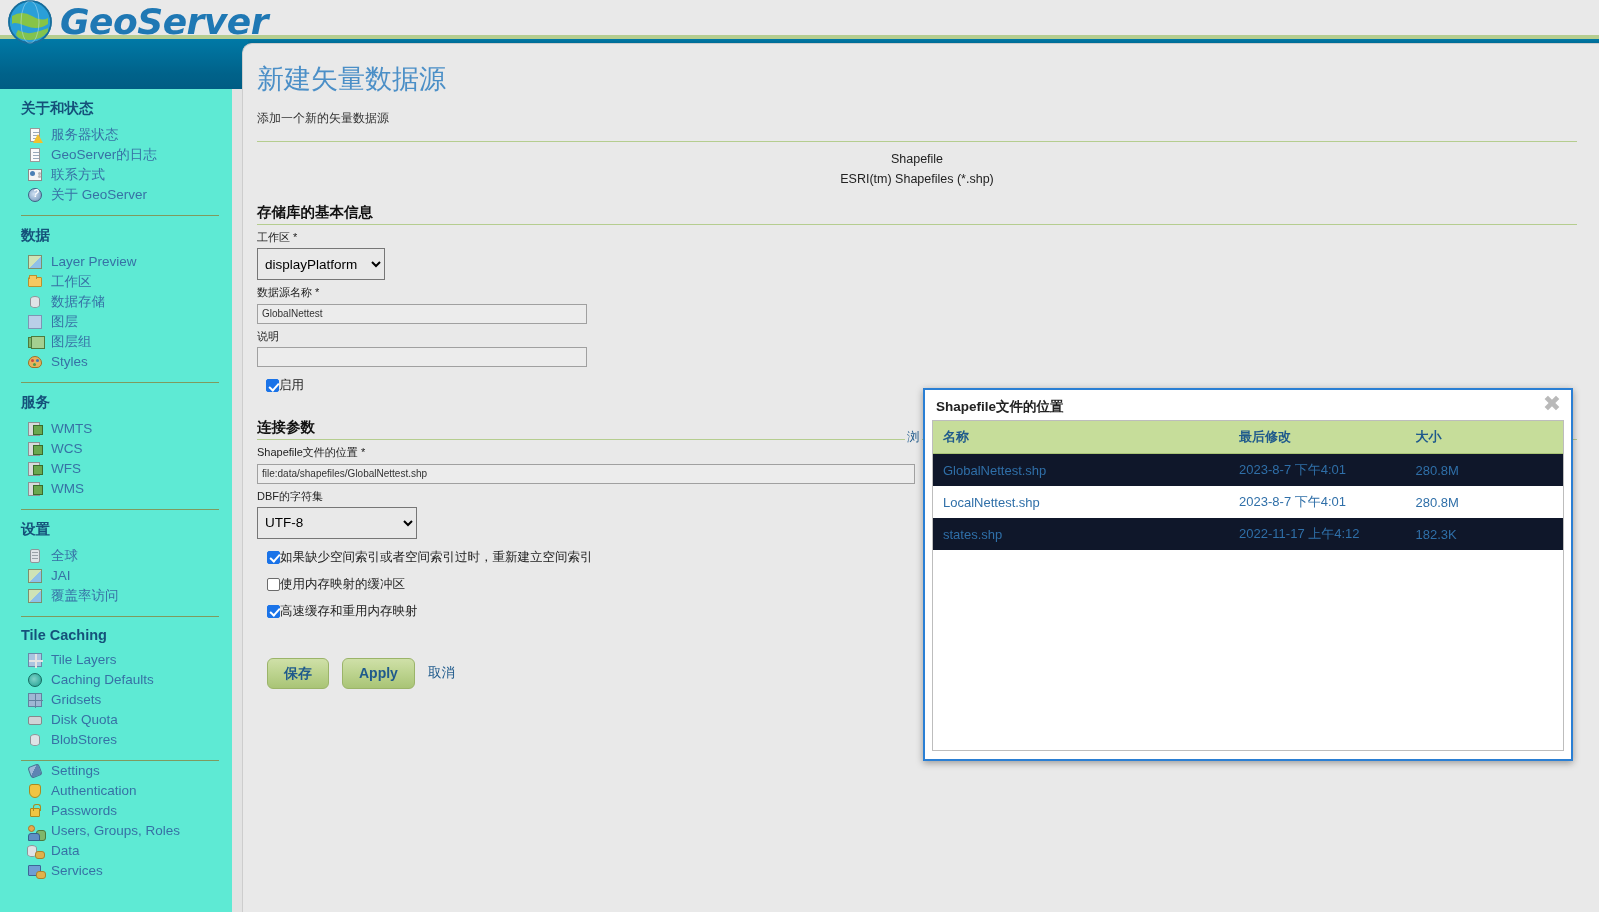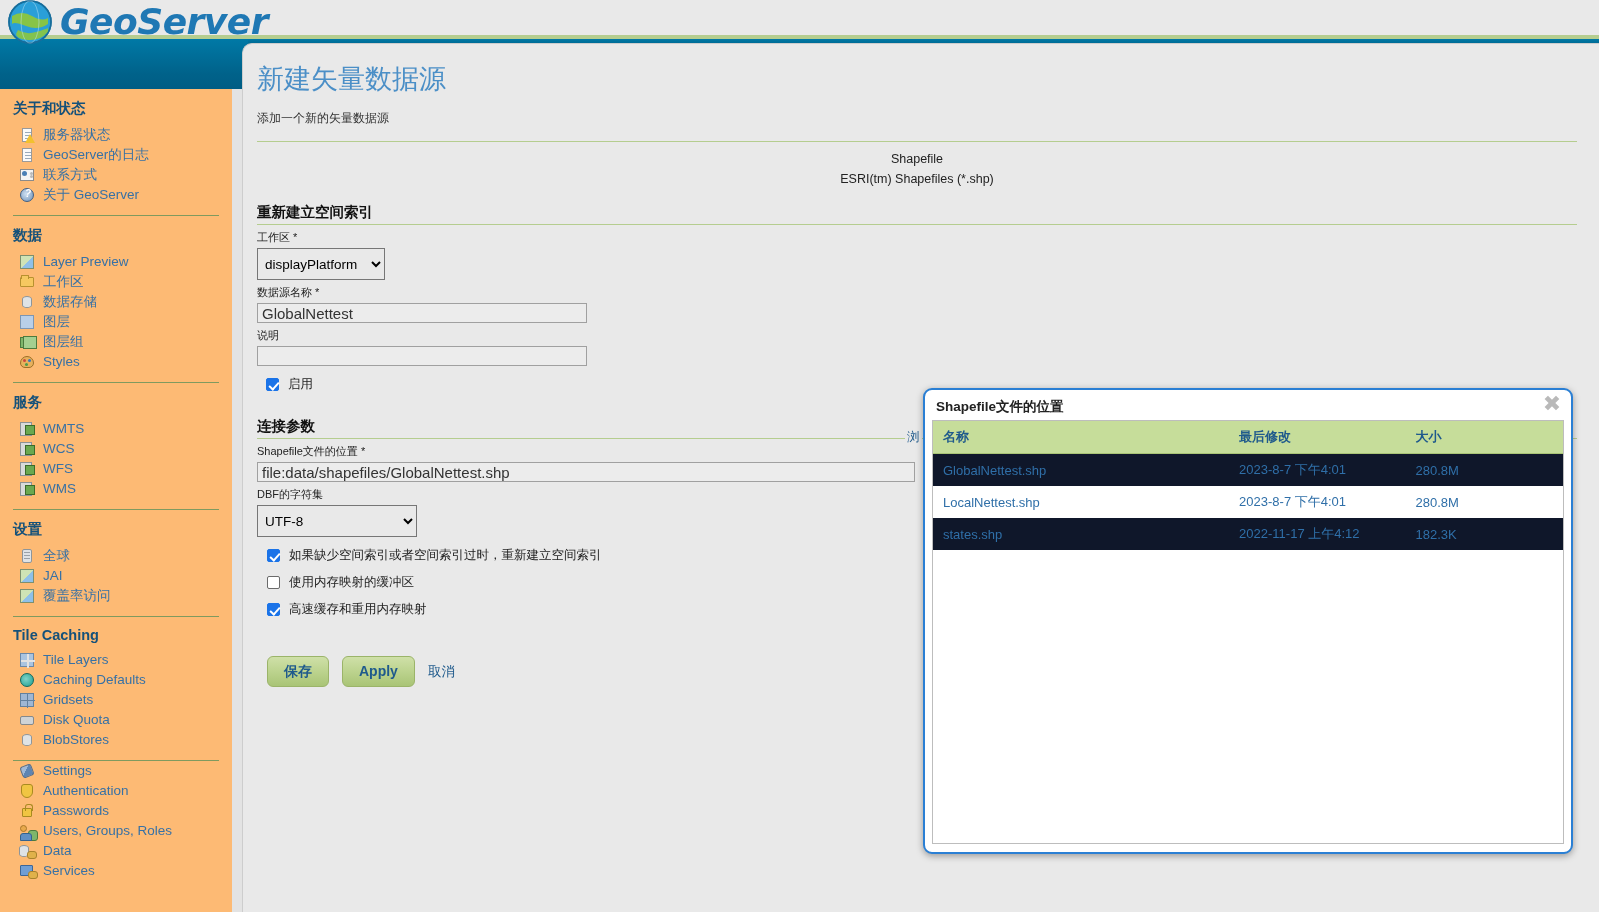--- a/index.html
+++ b/index.html
@@ -41,22 +41,22 @@
     background: linear-gradient(to bottom, #0079a6 0%, #00628a 60%, #005177 100%);
   }
   .teal-block {
     position: absolute; left: 0; top: 39px; width: 248px; height: 50px;
     background: linear-gradient(to bottom, #0079a6 0%, #00628a 70%, #005d84 100%);
   }
 
   
   .sidebar {
     position: absolute; left: 0; top: 89px; width: 232px; bottom: 0;
-    background: #fdba74;
-    padding: 0 0 0 0;
+    background: #5eead4;
+    padding: 0 0 0 8px;
   }
   .side-section { padding: 0 0 6px 0; }
   .side-title {
     color: #15517a; font-size: 14.5px; font-weight: bold;
     padding: 10px 0 7px 13px;
     font-family: "Liberation Sans", sans-serif;
   }
   .side-item {
     display: flex; align-items: center; gap: 8px;
     padding: 2px 0 2px 19px; height: 20px;
@@ -164,29 +164,29 @@
   .hr-green { height:1px; background:#b5cd8f; margin: 0 0 7px 0; }
   .plain-line { color:#222; font-size:12.5px; line-height:20px;text-align:center; }
   .sec-head {
     color:#111; font-size:14.5px; font-weight:bold; margin: 14px 0 0 0;
     padding-bottom: 2px; border-bottom: 1px solid #b5cd8f;
     font-family: "Liberation Sans", sans-serif;
   }
   .fld-label { color:#222; font-size:11px; margin: 5px 0 3px 0; }
   .txt-input {
     width: 330px; height: 20px; border: 1px solid #a0a0a0; background:#ececec;
-    font-size: 15px; color:#333; padding: 0 4px; font-family:"Liberation Sans",sans-serif;
+    font-size: 10px; color:#333; padding: 0 4px; font-family:"Liberation Sans",sans-serif;
     outline:none;
   }
   .txt-input.wide { width: 658px; }
   select.sel {
     height: 32px; border:1px solid #767676; background:#e9e9e9; font-size:13.5px;
     color:#000; font-family:"Liberation Sans",sans-serif; padding-left:3px;
   }
-  .chk-row { display:flex; align-items:center; gap:9px; margin: 10px 0 0 10px; }
+  .chk-row { display:flex; align-items:center; gap:0; margin: 10px 0 0 10px; }
   .chk {
     width: 13px; height: 13px; border:1px solid #6b6b6b; background:#fff; border-radius:2px;
     position: relative; flex:0 0 13px; cursor:pointer;
   }
   .chk.on { background:#1a73e8; border-color:#1a73e8; }
   .chk.on:after {
     content:""; position:absolute; left:4px; top:0.5px; width:4px; height:8px;
     border:solid #fff; border-width: 0 2px 2px 0; transform: rotate(42deg);
   }
   .chk-lbl { font-size:12.5px; color:#222; }
@@ -200,22 +200,22 @@
     background: linear-gradient(to bottom, #cfe0a8 0%, #bcd38e 50%, #a9c476 100%);
     border: 1px solid #9bb469; border-radius: 6px;
     color: #1f5a8c; font-size: 14px; font-weight: bold;
     font-family: "Liberation Sans", sans-serif;
     cursor: pointer; line-height: 29px; text-align:center;
   }
   .lnk { color:#1f5a8c; font-size:13.5px; cursor:pointer; }
 
   
   .modal {
-    position:absolute; left:923px; top:388px; width: 650px; height: 466px;
-    background:#fff; border:2px solid #2a7fd4; border-radius: 9px;
+    position:absolute; left:923px; top:388px; width: 650px; height: 373px;
+    background:#fff; border:2px solid #2a7fd4; border-radius: 0;
     box-shadow: 0 2px 7px rgba(0,0,0,0.35);
     overflow: hidden;
   }
   .modal-title {
     font-size: 13.5px; font-weight: bold; color:#222; padding: 8px 10px 7px 11px;
     font-family:"Liberation Sans",sans-serif;
   }
   .modal-close {
     position:absolute; right:9px; top:4px; width:20px; height:20px; cursor:pointer;
     color:#b9b9b9; font-size:22px; line-height:20px; text-align:center; font-weight:bold;
@@ -469,21 +469,21 @@
 
   </div>
 
   <div class="content">
     <h1 class="page-title">新建矢量数据源</h1>
     <div class="page-sub">添加一个新的矢量数据源</div>
     <div class="hr-green"></div>
     <div class="plain-line">Shapefile</div>
     <div class="plain-line">ESRI(tm) Shapefiles (*.shp)</div>
 
-    <div class="sec-head">重新建立空间索引</div>
+    <div class="sec-head">存储库的基本信息</div>
 
     <div class="fld-label">工作区 *</div>
     <select class="sel" style="width:128px;">
       <option>displayPlatform</option>
     </select>
 
     <div class="fld-label">数据源名称 *</div>
     <input class="txt-input" value="GlobalNettest" style="">
 
     <div class="fld-label">说明</div>

